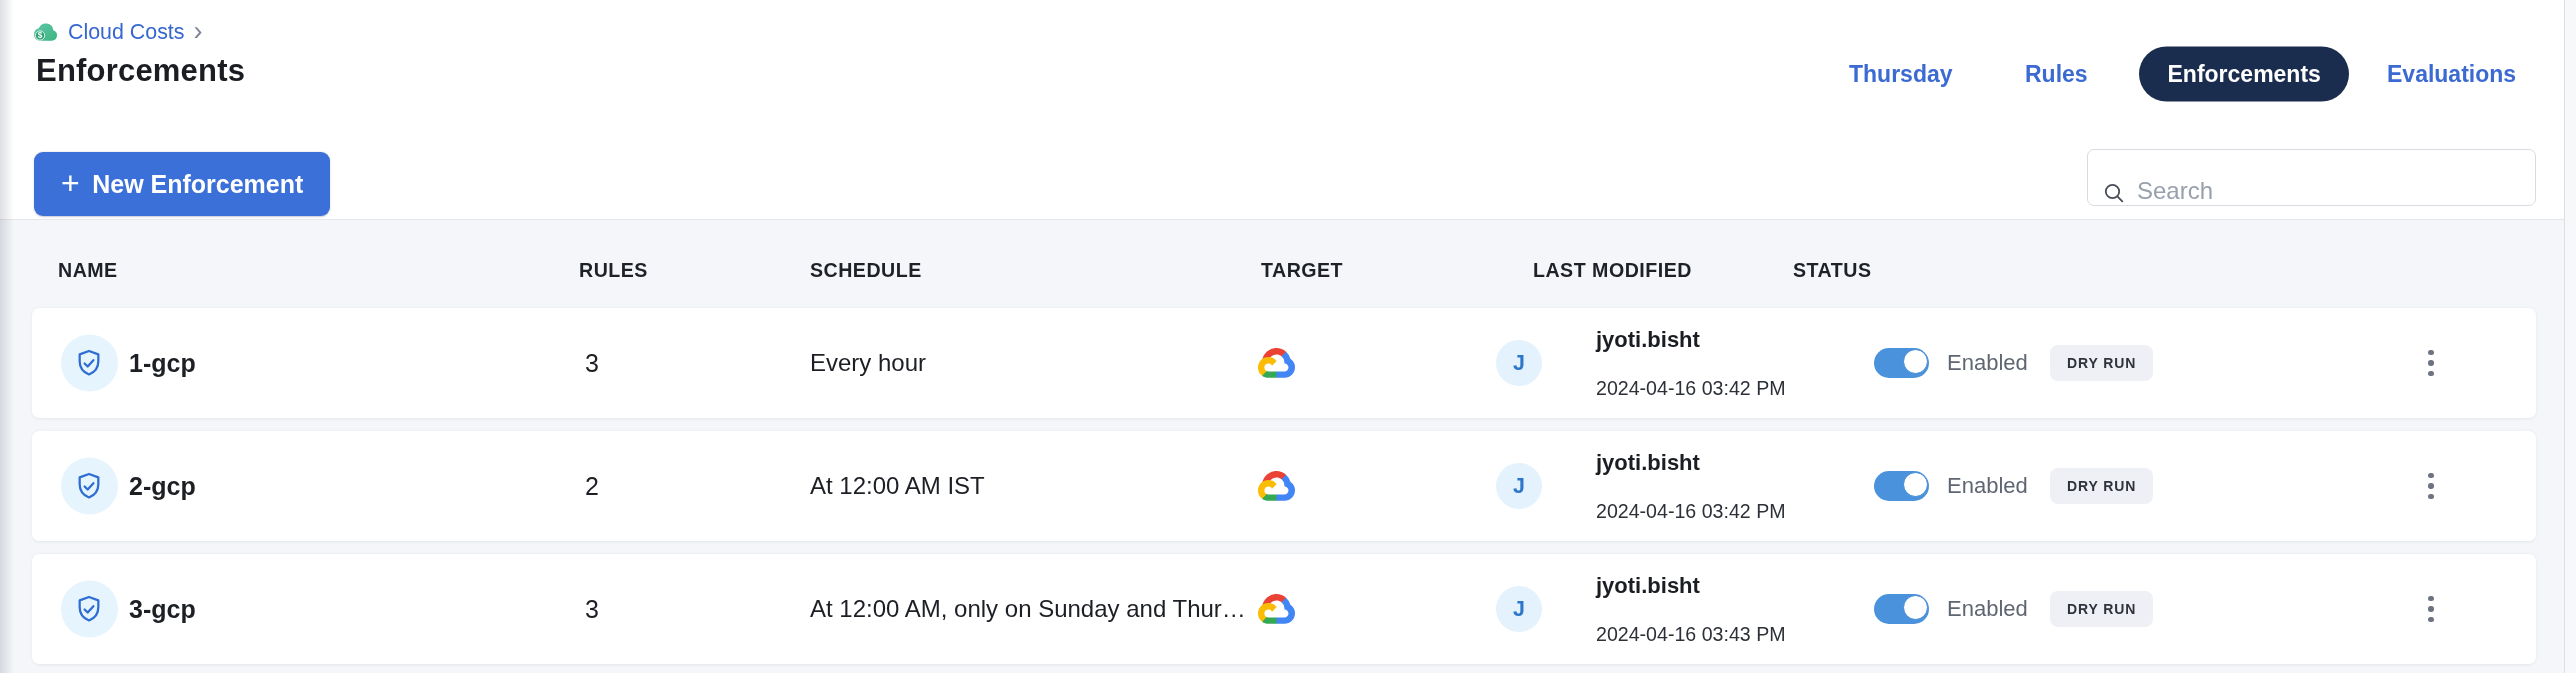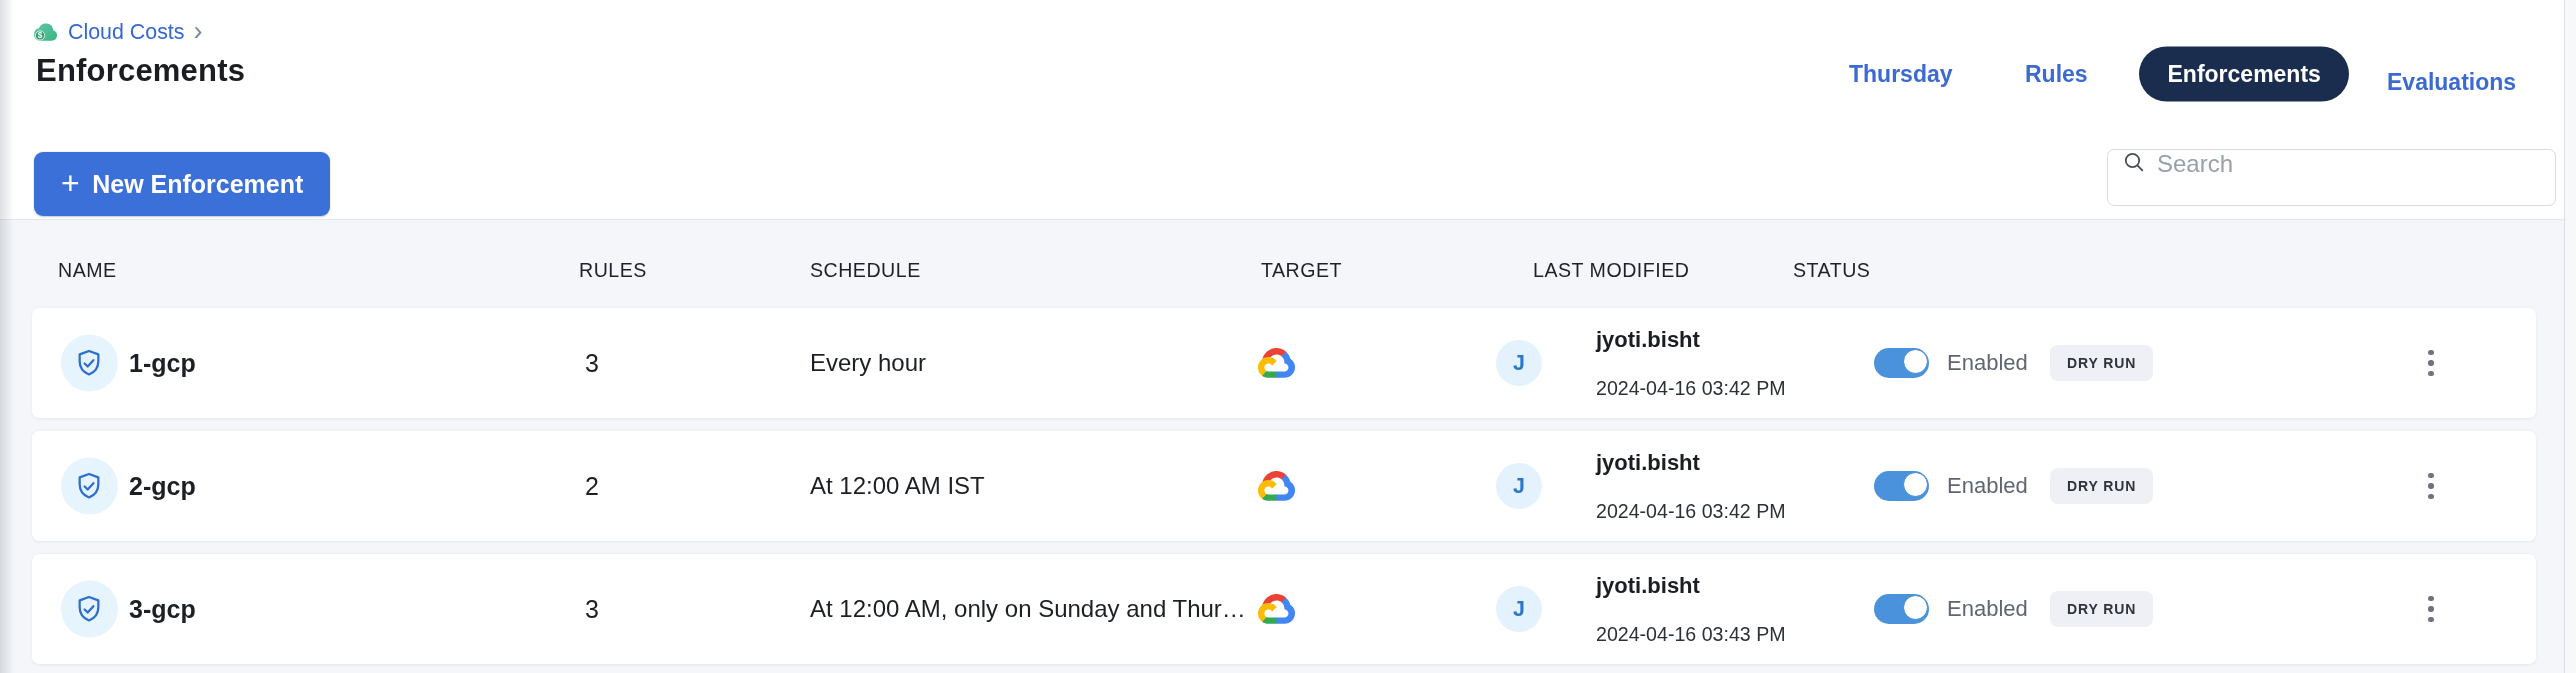--- a/index.html
+++ b/index.html
@@ -16,37 +16,37 @@
   
   .page-header { position:absolute; left:0; top:0; width:2576px; height:148px; background:#ffffff; border-bottom:0.9px solid #e4e6eb; }
   .breadcrumb { position:absolute; left:32px; top:19.6px; display:flex; align-items:center; gap:9px; }
   .crumb-link { font-size:21.4px; font-weight:500; color:#3567d1; cursor:pointer; }
   .crumb-chevron { font-size:27px; line-height:21.4px; color:#7d8694; font-weight:400; }
   .page-title { position:absolute; left:36px; top:53px; font-size:31px; font-weight:700; color:#1a1d22; letter-spacing:0.2px; }
 
   .tab { position:absolute; top:50%; transform:translateY(-50%); font-size:23px; font-weight:600; color:#3b6ad2; cursor:pointer; white-space:nowrap; }
   .tab-overview { left:1849px; }
   .tab-rules { left:2025px; }
-  .tab-evaluations { left:2387px;margin-top:8px; }
+  .tab-evaluations { left:2387px; }
   .tab-pill { left:2139px; background:#1b2d4e; color:#ffffff; height:55px; border-radius:28px;
     display:flex; align-items:center; padding:0 28.5px; font-size:23px; font-weight:700; }
 
   
   .toolbar { position:absolute; left:0; top:119px; width:2576px; height:101px; background:#ffffff; border-bottom:0.9px solid #e4e6eb; }
   .new-btn { position:absolute; left:34px; top:152px; height:64px; padding:0 27px; border:none; border-radius:9px;
     background:#3a70d8; color:#ffffff; display:flex; align-items:center; gap:12.5px; cursor:pointer;
     font-family:inherit; font-size:25px; font-weight:700; box-shadow:0 0.9px 1.8px rgba(20,40,90,0.25); }
   .new-btn .plus { font-size:32px; font-weight:400; line-height:1; margin-top:-2.7px; }
   .search-box { position:absolute; left:2087px; top:149px; width:449px; height:57px; background:#ffffff;
-    border:1.8px solid #d8dbe2; border-radius:7.1px; display:flex; align-items:flex-start; padding:0 14.3px; gap:10.7px;margin-left:20px; }
+    border:1.8px solid #d8dbe2; border-radius:7.1px; display:flex; align-items:flex-end; padding:0 14.3px; gap:10.7px; }
   .search-box input { border:none; outline:none; flex:1; font-family:inherit; font-size:24px; color:#1d2025; background:transparent; }
   .search-box input::placeholder { color:#98a0ac; }
 
   
-  .col-header { position:absolute; top:259px; font-size:19.6px; font-weight:400; color:#1e2127; letter-spacing:0.5px; }
+  .col-header { position:absolute; top:259px; font-size:19.6px; font-weight:700; color:#1e2127; letter-spacing:0.5px; }
   .col-name { left:58px; } .col-rules { left:579px; } .col-schedule { left:810px; }
   .col-target { left:1261px; } .col-modified { left:1489px;margin-left:44px; } .col-status { left:1793px; }
 
   .row { position:absolute; left:32px; width:2504px; height:110px; background:#ffffff; border-radius:7.1px;
     box-shadow:0 0.9px 2.7px rgba(35,40,60,0.07); }
   .row-1 { top:308px; } .row-2 { top:431px; } .row-3 { top:554px; }
 
   .cell { position:absolute; top:50%; transform:translateY(-50%); }
   .shield-badge { left:28.5px; width:57px; height:57px; border-radius:50%; background:#e6f4fd;
     display:flex; align-items:center; justify-content:center; }

